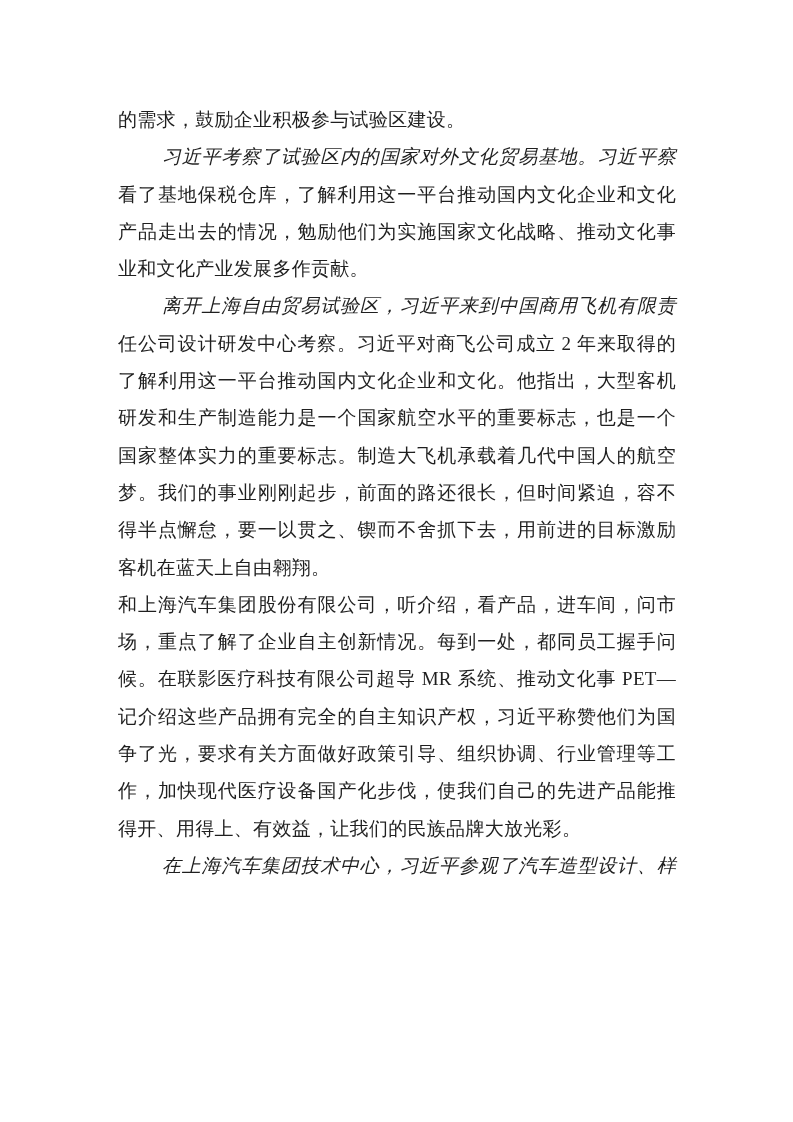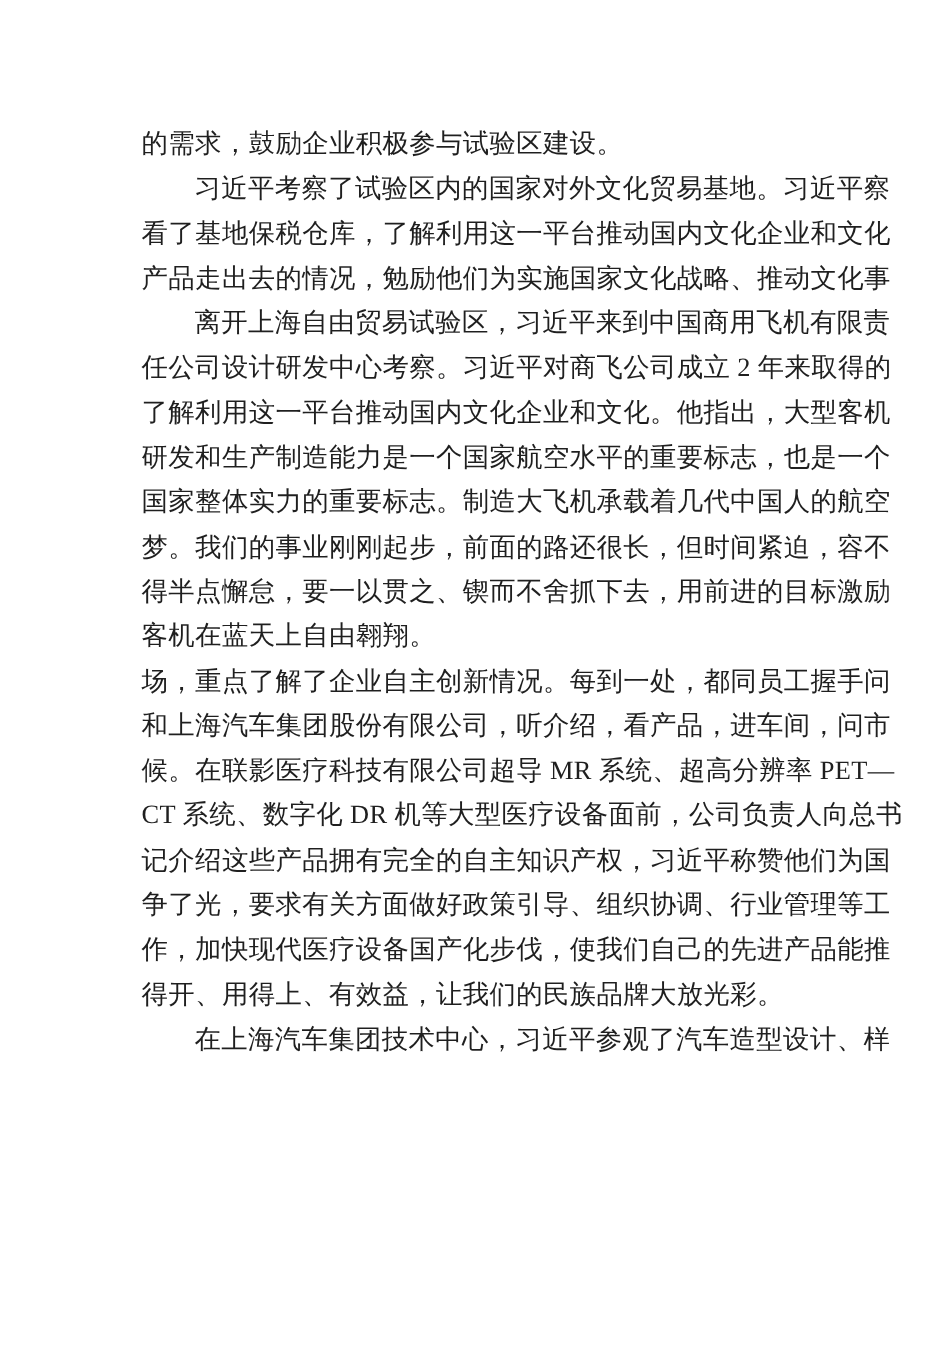--- a/index.html
+++ b/index.html
@@ -15,74 +15,75 @@
     background: #ffffff;
     overflow: hidden;
     font-family: "Liberation Serif", serif;
   }
   .text-block {
     position: absolute;
     left: 118px;
     top: 101px;
     width: 558px;
     color: #1f1f1f;
-    font-size: 22px;
+    font-size: 19px;
     line-height: 37.3px;
     letter-spacing: 0.3px;
   }
   .paragraph {
     margin: 0;
     padding: 0;
   }
   
   .line {
     text-align: justify;
     text-align-last: justify;
     white-space: nowrap;
     height: 37.3px;
   }
   .line.end {
     text-align-last: left;
   }
   .line.indent {
     padding-left: 44px;
+    font-style: italic;
   }
 </style>
 </head>
 <body>
 
 <div class="doc-page">
   <div class="text-block">
 
     <div class="paragraph">
       <div class="line end">的需求，鼓励企业积极参与试验区建设。</div>
     </div>
 
     <div class="paragraph">
       <div class="line indent">习近平考察了试验区内的国家对外文化贸易基地。习近平察</div>
       <div class="line">看了基地保税仓库，了解利用这一平台推动国内文化企业和文化</div>
       <div class="line">产品走出去的情况，勉励他们为实施国家文化战略、推动文化事</div>
+      <div class="line end">业和文化产业发展多作贡献。</div>
     </div>
 
     <div class="paragraph">
       <div class="line indent">离开上海自由贸易试验区，习近平来到中国商用飞机有限责</div>
       <div class="line">任公司设计研发中心考察。习近平对商飞公司成立 2 年来取得的</div>
       <div class="line">了解利用这一平台推动国内文化企业和文化。他指出，大型客机</div>
       <div class="line">研发和生产制造能力是一个国家航空水平的重要标志，也是一个</div>
       <div class="line">国家整体实力的重要标志。制造大飞机承载着几代中国人的航空</div>
       <div class="line">梦。我们的事业刚刚起步，前面的路还很长，但时间紧迫，容不</div>
       <div class="line">得半点懈怠，要一以贯之、锲而不舍抓下去，用前进的目标激励</div>
       <div class="line end">客机在蓝天上自由翱翔。</div>
     </div>
 
     <div class="paragraph">
+      <div class="line">和上海汽车集团股份有限公司，听介绍，看产品，进车间，问市</div>
       <div class="line">场，重点了解了企业自主创新情况。每到一处，都同员工握手问</div>
-      <div class="line">和上海汽车集团股份有限公司，听介绍，看产品，进车间，问市</div>
-      <div class="line">候。在联影医疗科技有限公司超导 MR 系统、超高分辨率 PET—</div>
-      <div class="line">CT 系统、数字化 DR 机等大型医疗设备面前，公司负责人向总书</div>
+      <div class="line">候。在联影医疗科技有限公司超导 MR 系统、推动文化事 PET—</div>
       <div class="line">记介绍这些产品拥有完全的自主知识产权，习近平称赞他们为国</div>
       <div class="line">争了光，要求有关方面做好政策引导、组织协调、行业管理等工</div>
       <div class="line">作，加快现代医疗设备国产化步伐，使我们自己的先进产品能推</div>
       <div class="line end">得开、用得上、有效益，让我们的民族品牌大放光彩。</div>
     </div>
 
     <div class="paragraph">
       <div class="line indent">在上海汽车集团技术中心，习近平参观了汽车造型设计、样</div>
     </div>
 

